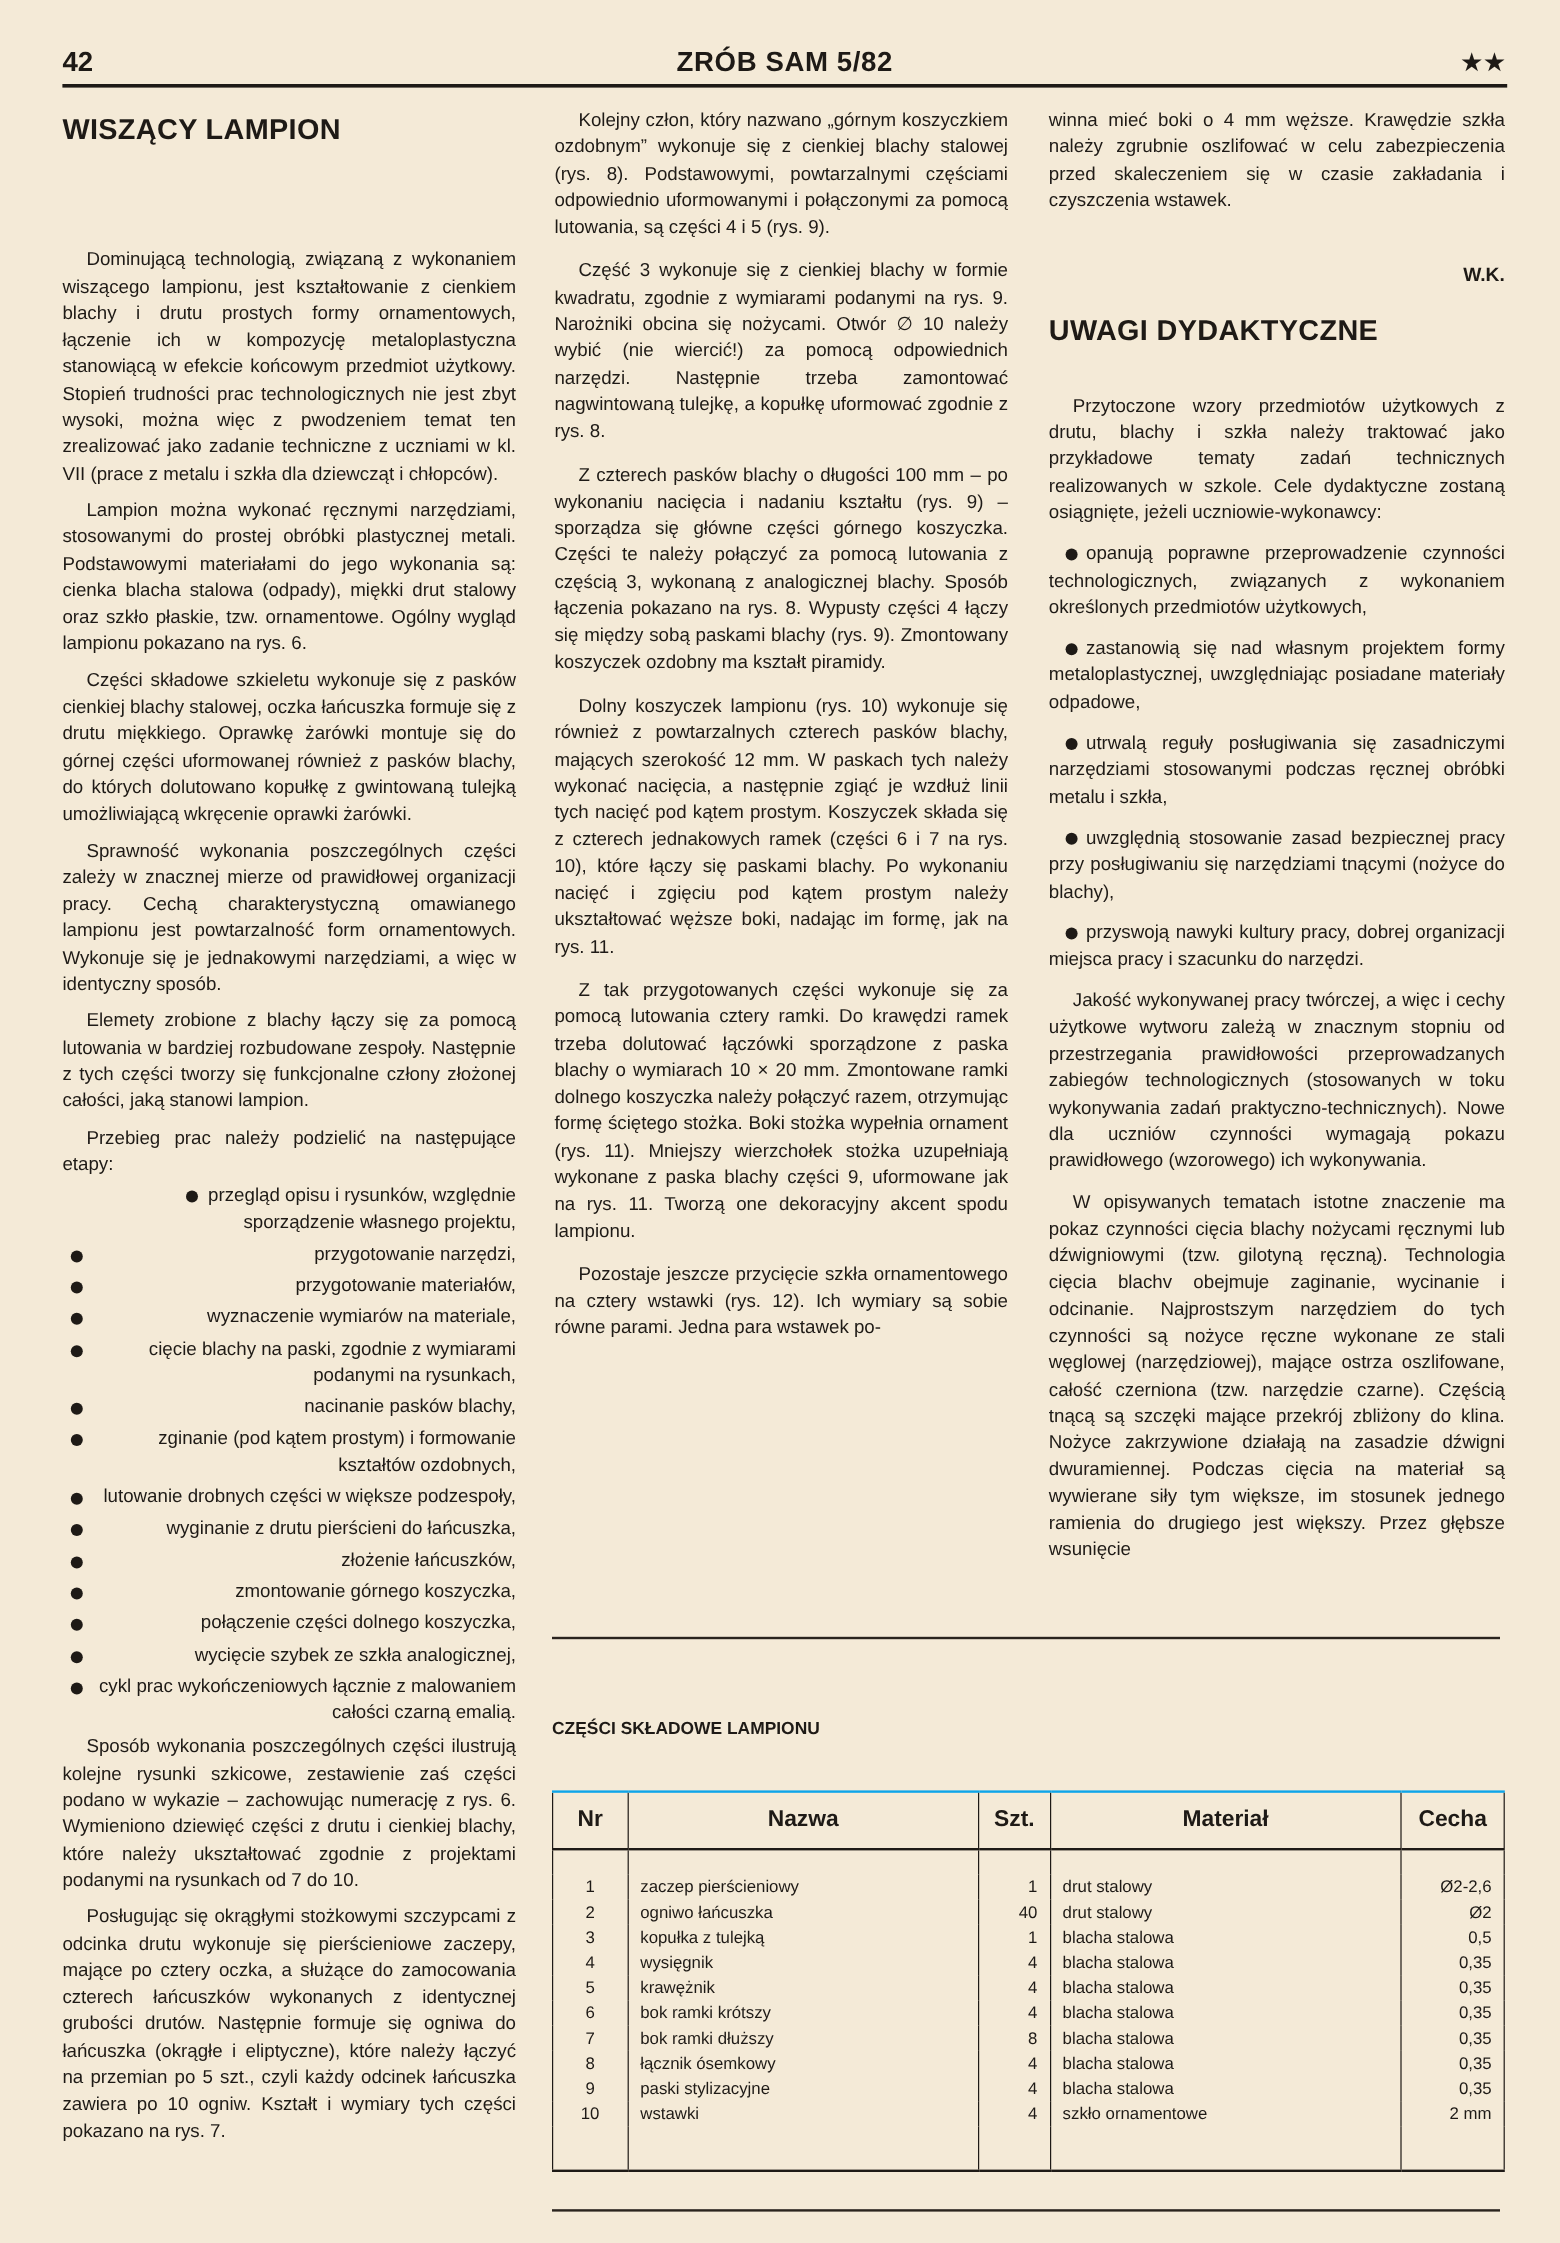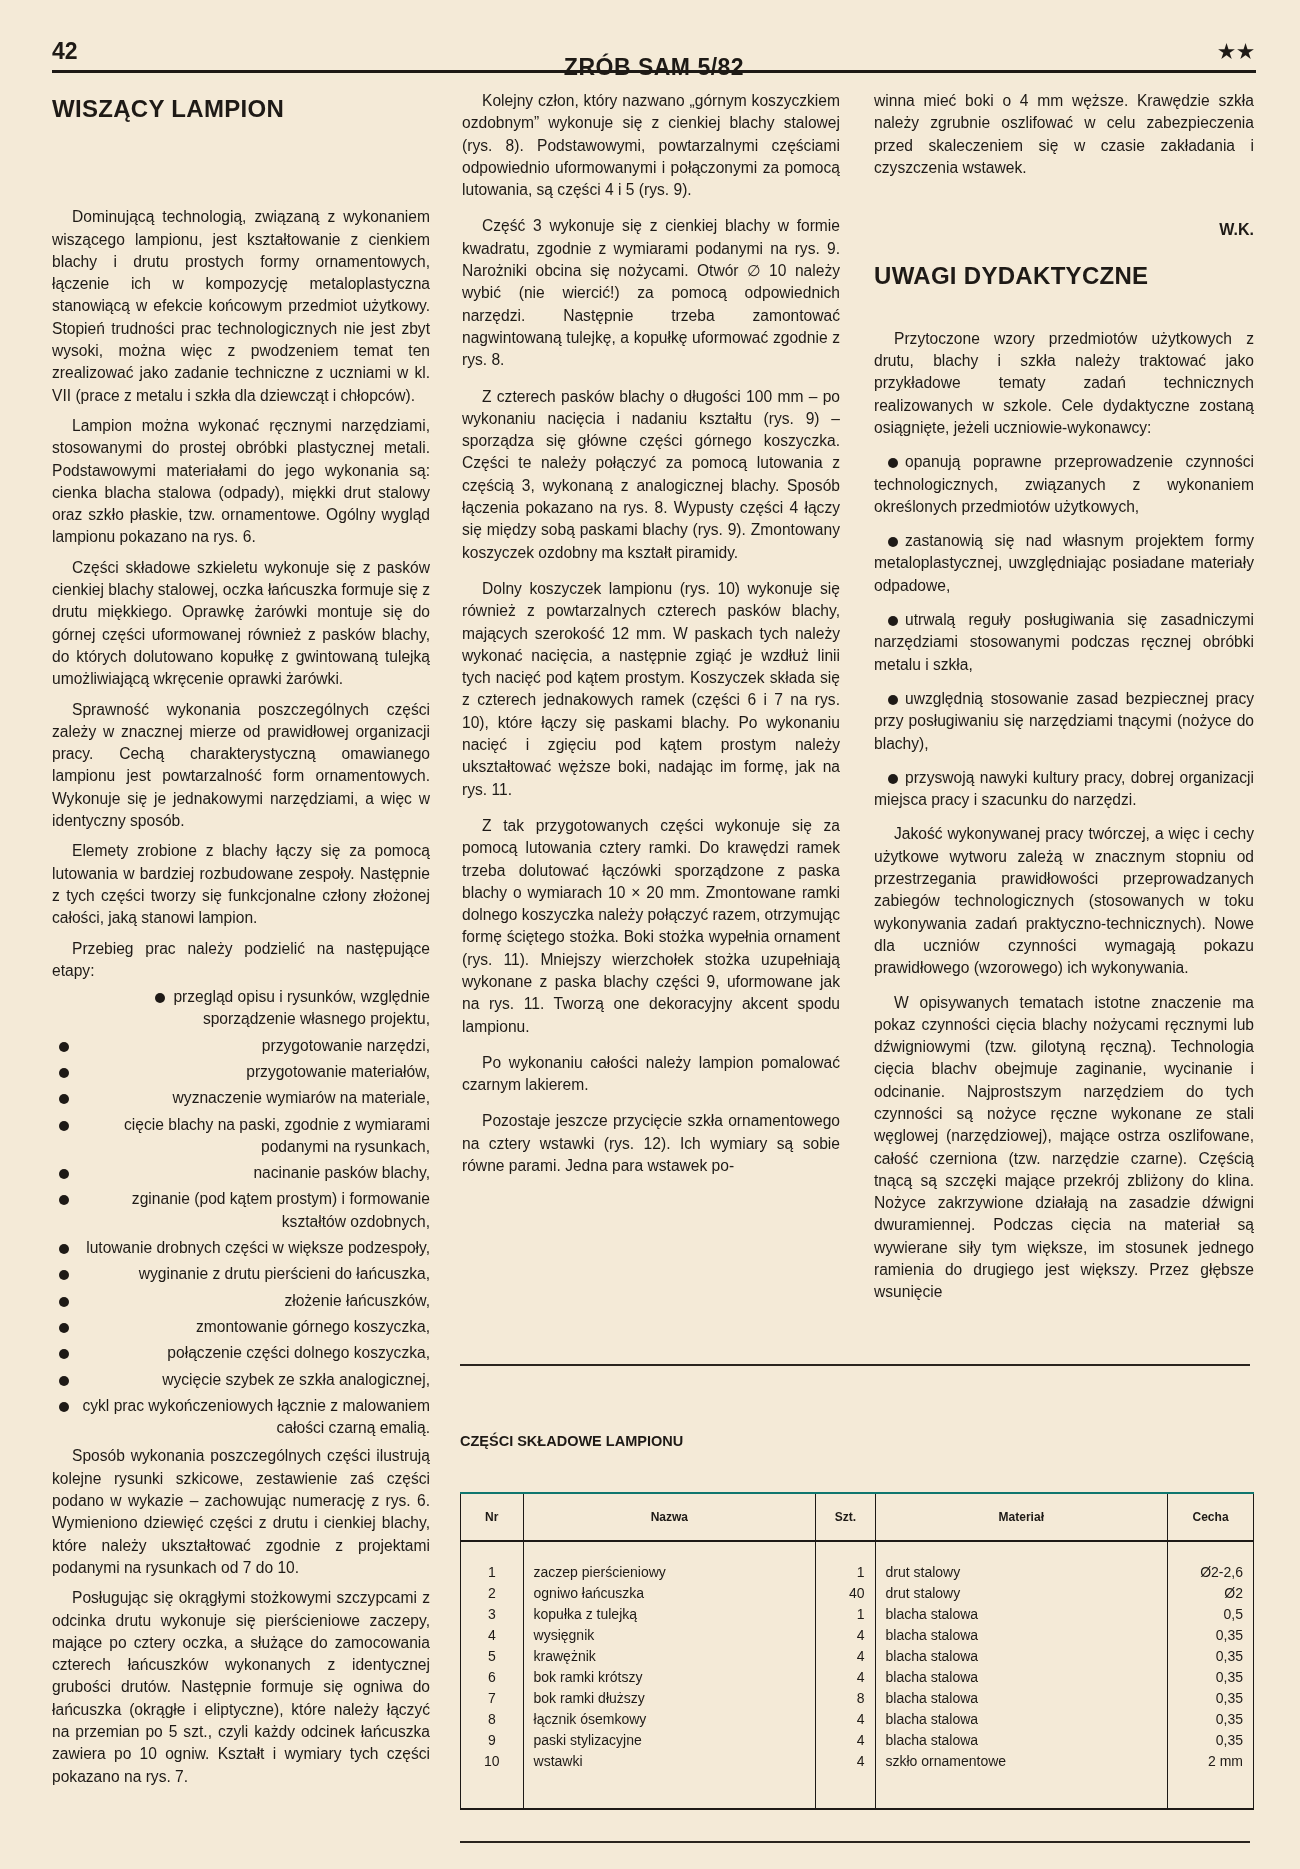--- a/index.html
+++ b/index.html
@@ -6,21 +6,21 @@
   body {
     width:1300px; height:1869px; overflow:hidden;
     background:#f4ead7;
     color:#1e1a16;
     font-family:"Liberation Sans", sans-serif;
     position:relative;
   }
   .page { position:absolute; left:0; top:0; width:1284px; height:1869px; }
   .header { position:absolute; left:52px; top:38px; width:1204px; height:34px; }
   .page-num { position:absolute; left:0; top:0; font-size:23px; font-weight:bold; }
-  .mag-title { position:absolute; left:0; right:0; top:16px; text-align:center; font-size:23px; font-weight:bold; letter-spacing:0.5px; }
+  .mag-title { position:absolute; left:0; right:0; top:0; text-align:center; font-size:23px; font-weight:bold; letter-spacing:0.5px; }
   .stars { position:absolute; right:0; top:2px; font-size:19px; font-weight:bold; letter-spacing:2px; }
   .header-rule { position:absolute; left:52px; top:70px; width:1204px; height:3px; background:#1e1a16; }
 
   .col { position:absolute; font-size:15.6px; line-height:22.3px; text-align:justify; }
   .col p { margin:0 0 8px 0; text-indent:20px; }
   .col1 { left:52px; top:98px; width:378px; }
   .col2 { left:462px; top:90px; width:378px; }
   .col3 { left:874px; top:90px; width:380px; }
 
   .article-title { font-size:24px; font-weight:bold; margin:0; letter-spacing:0.3px; }
@@ -36,21 +36,21 @@
   .col3 .article-title { margin-bottom:40px; }
   .col3 .bul { text-indent:14px; }
   .col3 .bul .dot { display:inline-block; width:10px; height:10px; border-radius:50%; background:#1e1a16; margin-right:7px; vertical-align:middle; }
   .col3 p { margin-bottom:12px; }
 
   .sep-rule { position:absolute; left:460px; width:790px; height:1.5px; background:#2a241e; }
   .table-title { position:absolute; left:460px; top:1433px; font-size:14.5px; font-weight:bold; }
 
   table.parts { position:absolute; left:460px; top:1492px; width:794px; border-collapse:collapse; font-size:14px; }
   table.parts th, table.parts td { border-left:1.5px solid #1e1a16; border-right:1.5px solid #1e1a16; padding:0 10px; }
-  table.parts thead th { height:46px; border-top:2px solid #0f766e; border-bottom:2px solid #1e1a16; font-weight:bold; font-size:12px; }
+  table.parts thead th { height:46px; border-top:2px solid #0ea5e9; border-bottom:2px solid #1e1a16; font-weight:bold; font-size:19px; }
   table.parts tbody td { height:21px; line-height:21px; }
   table.parts tbody tr.spacer td { height:20px; }
   table.parts tbody tr.endspacer td { height:36px; border-bottom:2px solid #1e1a16; }
   .c-nr { width:38px; text-align:center; }
   .c-name { width:255px; text-align:left; }
   .c-szt { width:35px; text-align:right; }
   .c-mat { width:255px; text-align:left; }
   .c-cecha { width:60px; text-align:right; }
   thead .c-name, thead .c-mat, thead .c-szt, thead .c-cecha { text-align:center; }
 </style>
@@ -93,21 +93,20 @@
     <p>Sposób wykonania poszczególnych części ilustrują kolejne rysunki szkicowe, zestawienie zaś części podano w wykazie – zachowując numerację z rys. 6. Wymieniono dziewięć części z drutu i cienkiej blachy, które należy ukształtować zgodnie z projektami podanymi na rysunkach od 7 do 10.</p>
     <p>Posługując się okrągłymi stożkowymi szczypcami z odcinka drutu wykonuje się pierścieniowe zaczepy, mające po cztery oczka, a służące do zamocowania czterech łańcuszków wykonanych z identycznej grubości drutów. Następnie formuje się ogniwa do łańcuszka (okrągłe i eliptyczne), które należy łączyć na przemian po 5 szt., czyli każdy odcinek łańcuszka zawiera po 10 ogniw. Kształt i wymiary tych części pokazano na rys. 7.</p>
   </div>
 
   <div class="col col2">
     <p style="margin-bottom:14px">Kolejny człon, który nazwano „górnym koszyczkiem ozdobnym” wykonuje się z cienkiej blachy stalowej (rys. 8). Podstawowymi, powtarzalnymi częściami odpowiednio uformowanymi i połączonymi za pomocą lutowania, są części 4 i 5 (rys. 9).</p>
     <p style="margin-bottom:14px">Część 3 wykonuje się z cienkiej blachy w formie kwadratu, zgodnie z wymiarami podanymi na rys. 9. Narożniki obcina się nożycami. Otwór ∅ 10 należy wybić (nie wiercić!) za pomocą odpowiednich narzędzi. Następnie trzeba zamontować nagwintowaną tulejkę, a kopułkę uformować zgodnie z rys. 8.</p>
     <p style="margin-bottom:14px">Z czterech pasków blachy o długości 100 mm – po wykonaniu nacięcia i nadaniu kształtu (rys. 9) – sporządza się główne części górnego koszyczka. Części te należy połączyć za pomocą lutowania z częścią 3, wykonaną z analogicznej blachy. Sposób łączenia pokazano na rys. 8. Wypusty części 4 łączy się między sobą paskami blachy (rys. 9). Zmontowany koszyczek ozdobny ma kształt piramidy.</p>
     <p style="margin-bottom:14px">Dolny koszyczek lampionu (rys. 10) wykonuje się również z powtarzalnych czterech pasków blachy, mających szerokość 12 mm. W paskach tych należy wykonać nacięcia, a następnie zgiąć je wzdłuż linii tych nacięć pod kątem prostym. Koszyczek składa się z czterech jednakowych ramek (części 6 i 7 na rys. 10), które łączy się paskami blachy. Po wykonaniu nacięć i zgięciu pod kątem prostym należy ukształtować węższe boki, nadając im formę, jak na rys. 11.</p>
     <p style="margin-bottom:14px">Z tak przygotowanych części wykonuje się za pomocą lutowania cztery ramki. Do krawędzi ramek trzeba dolutować łączówki sporządzone z paska blachy o wymiarach 10 × 20 mm. Zmontowane ramki dolnego koszyczka należy połączyć razem, otrzymując formę ściętego stożka. Boki stożka wypełnia ornament (rys. 11). Mniejszy wierzchołek stożka uzupełniają wykonane z paska blachy części 9, uformowane jak na rys. 11. Tworzą one dekoracyjny akcent spodu lampionu.</p>
-    <p style="margin-bottom:14px">Po wykonaniu całości należy lampion pomalować czarnym lakierem.</p>
     <p>Pozostaje jeszcze przycięcie szkła ornamentowego na cztery wstawki (rys. 12). Ich wymiary są sobie równe parami. Jedna para wstawek po-</p>
   </div>
 
   <div class="col col3">
     <p style="text-indent:0">winna mieć boki o 4 mm węższe. Krawędzie szkła należy zgrubnie oszlifować w celu zabezpieczenia przed skaleczeniem się w czasie zakładania i czyszczenia wstawek.</p>
     <div class="signature">W.K.</div>
     <h2 class="article-title">UWAGI DYDAKTYCZNE</h2>
     <p>Przytoczone wzory przedmiotów użytkowych z drutu, blachy i szkła należy traktować jako przykładowe tematy zadań technicznych realizowanych w szkole. Cele dydaktyczne zostaną osiągnięte, jeżeli uczniowie-wykonawcy:</p>
     <p class="bul"><span class="dot"></span><span>opanują poprawne przeprowadzenie czynności technologicznych, związanych z wykonaniem określonych przedmiotów użytkowych,</span></p>
     <p class="bul"><span class="dot"></span><span>zastanowią się nad własnym projektem formy metaloplastycznej, uwzględniając posiadane materiały odpadowe,</span></p>

